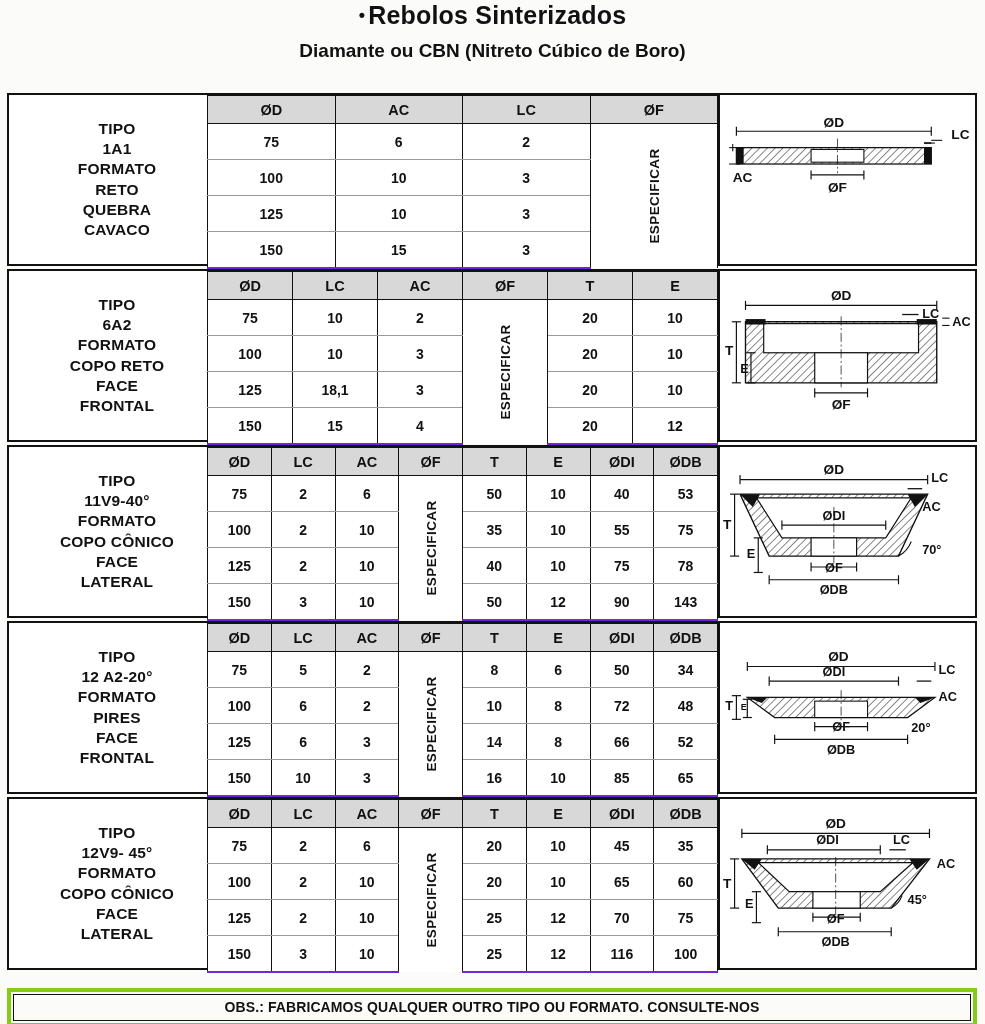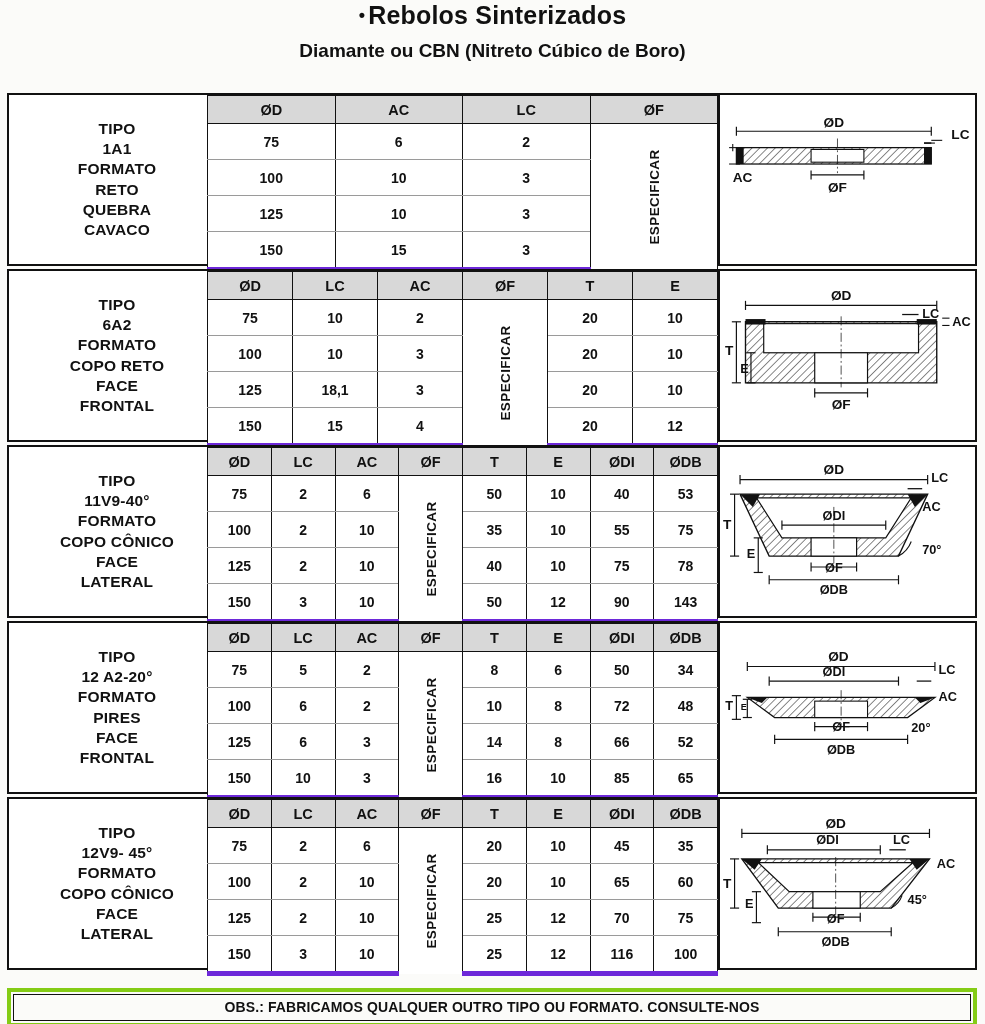--- a/index.html
+++ b/index.html
@@ -58,21 +58,21 @@
     border-left:1px solid #111;
     border-right:1px solid #111;
     border-top:1px solid #9a9a9a;
     border-bottom:1px solid #9a9a9a;
     font-size:14px;font-weight:bold;
     text-align:center;
     height:35px;
     padding:0;
     background:#fff;
   }
-  table.spec tr:last-child td{border-bottom:5px solid #6d28d9;}
+  table.spec tr:last-child td{border-bottom:2px solid #6d28d9;}
   table.spec tr.first-data td{border-top:1px solid #111;}
   td.espec{
     border-top:none !important;border-bottom:none !important;
     vertical-align:middle;
     padding:0;
   }
   .espec-cell{
     position:relative;
     height:100%;
   }

